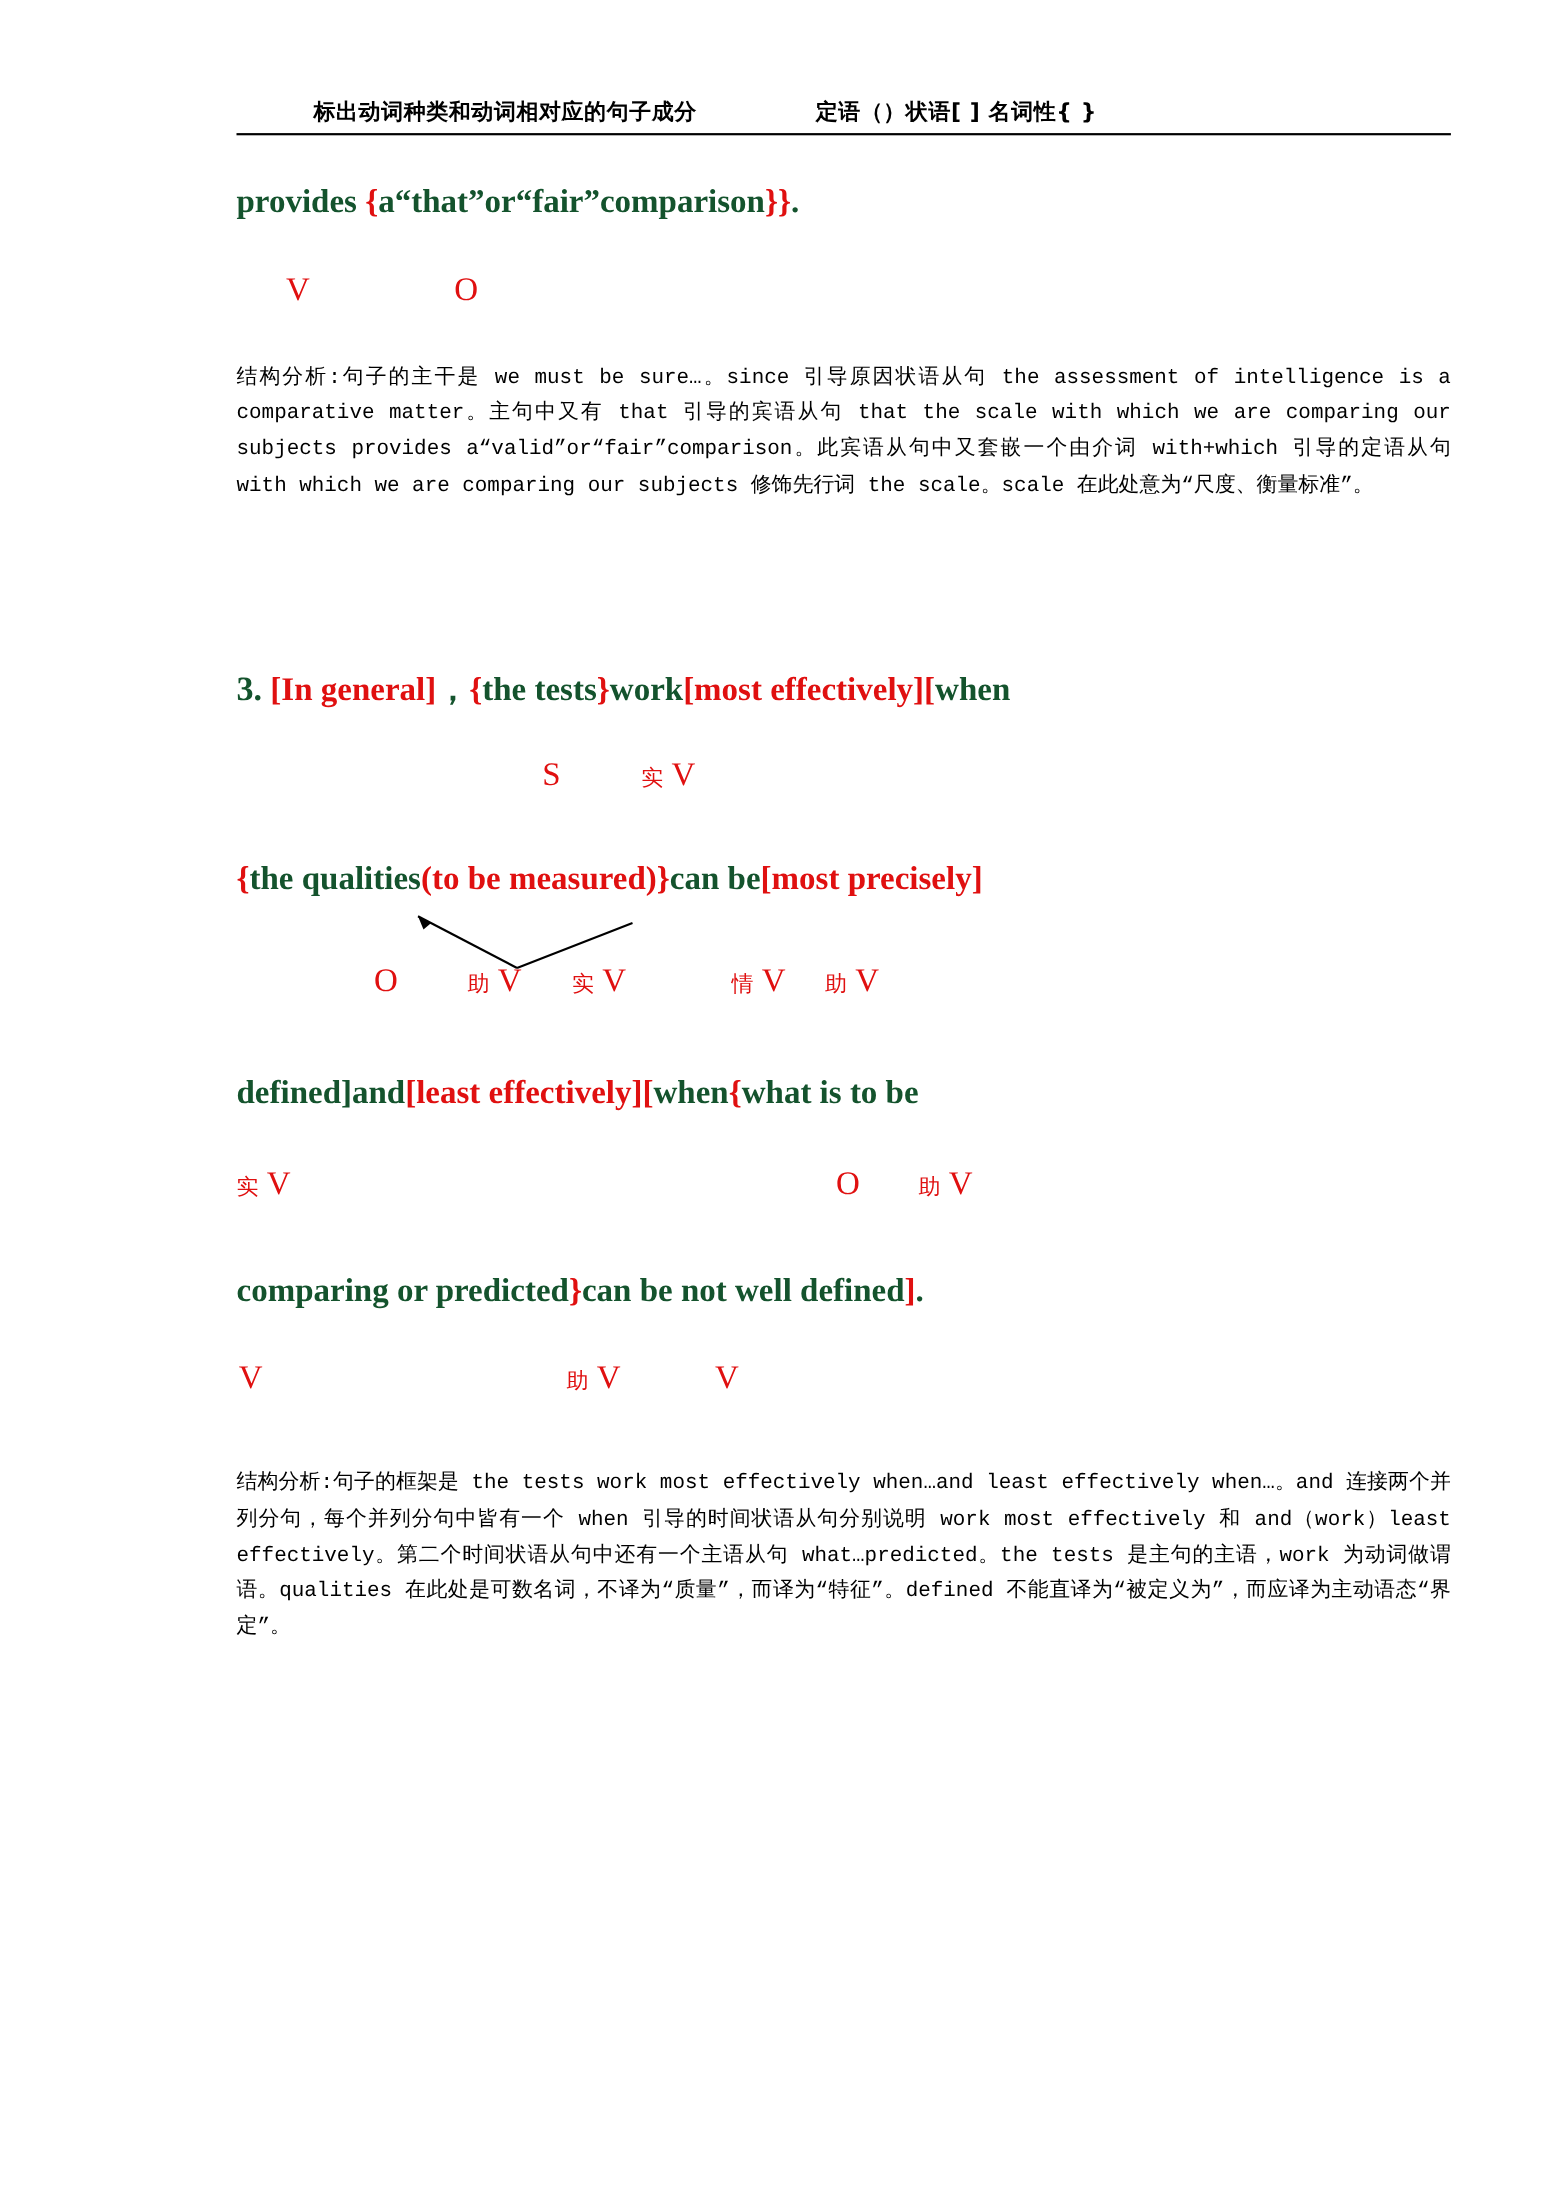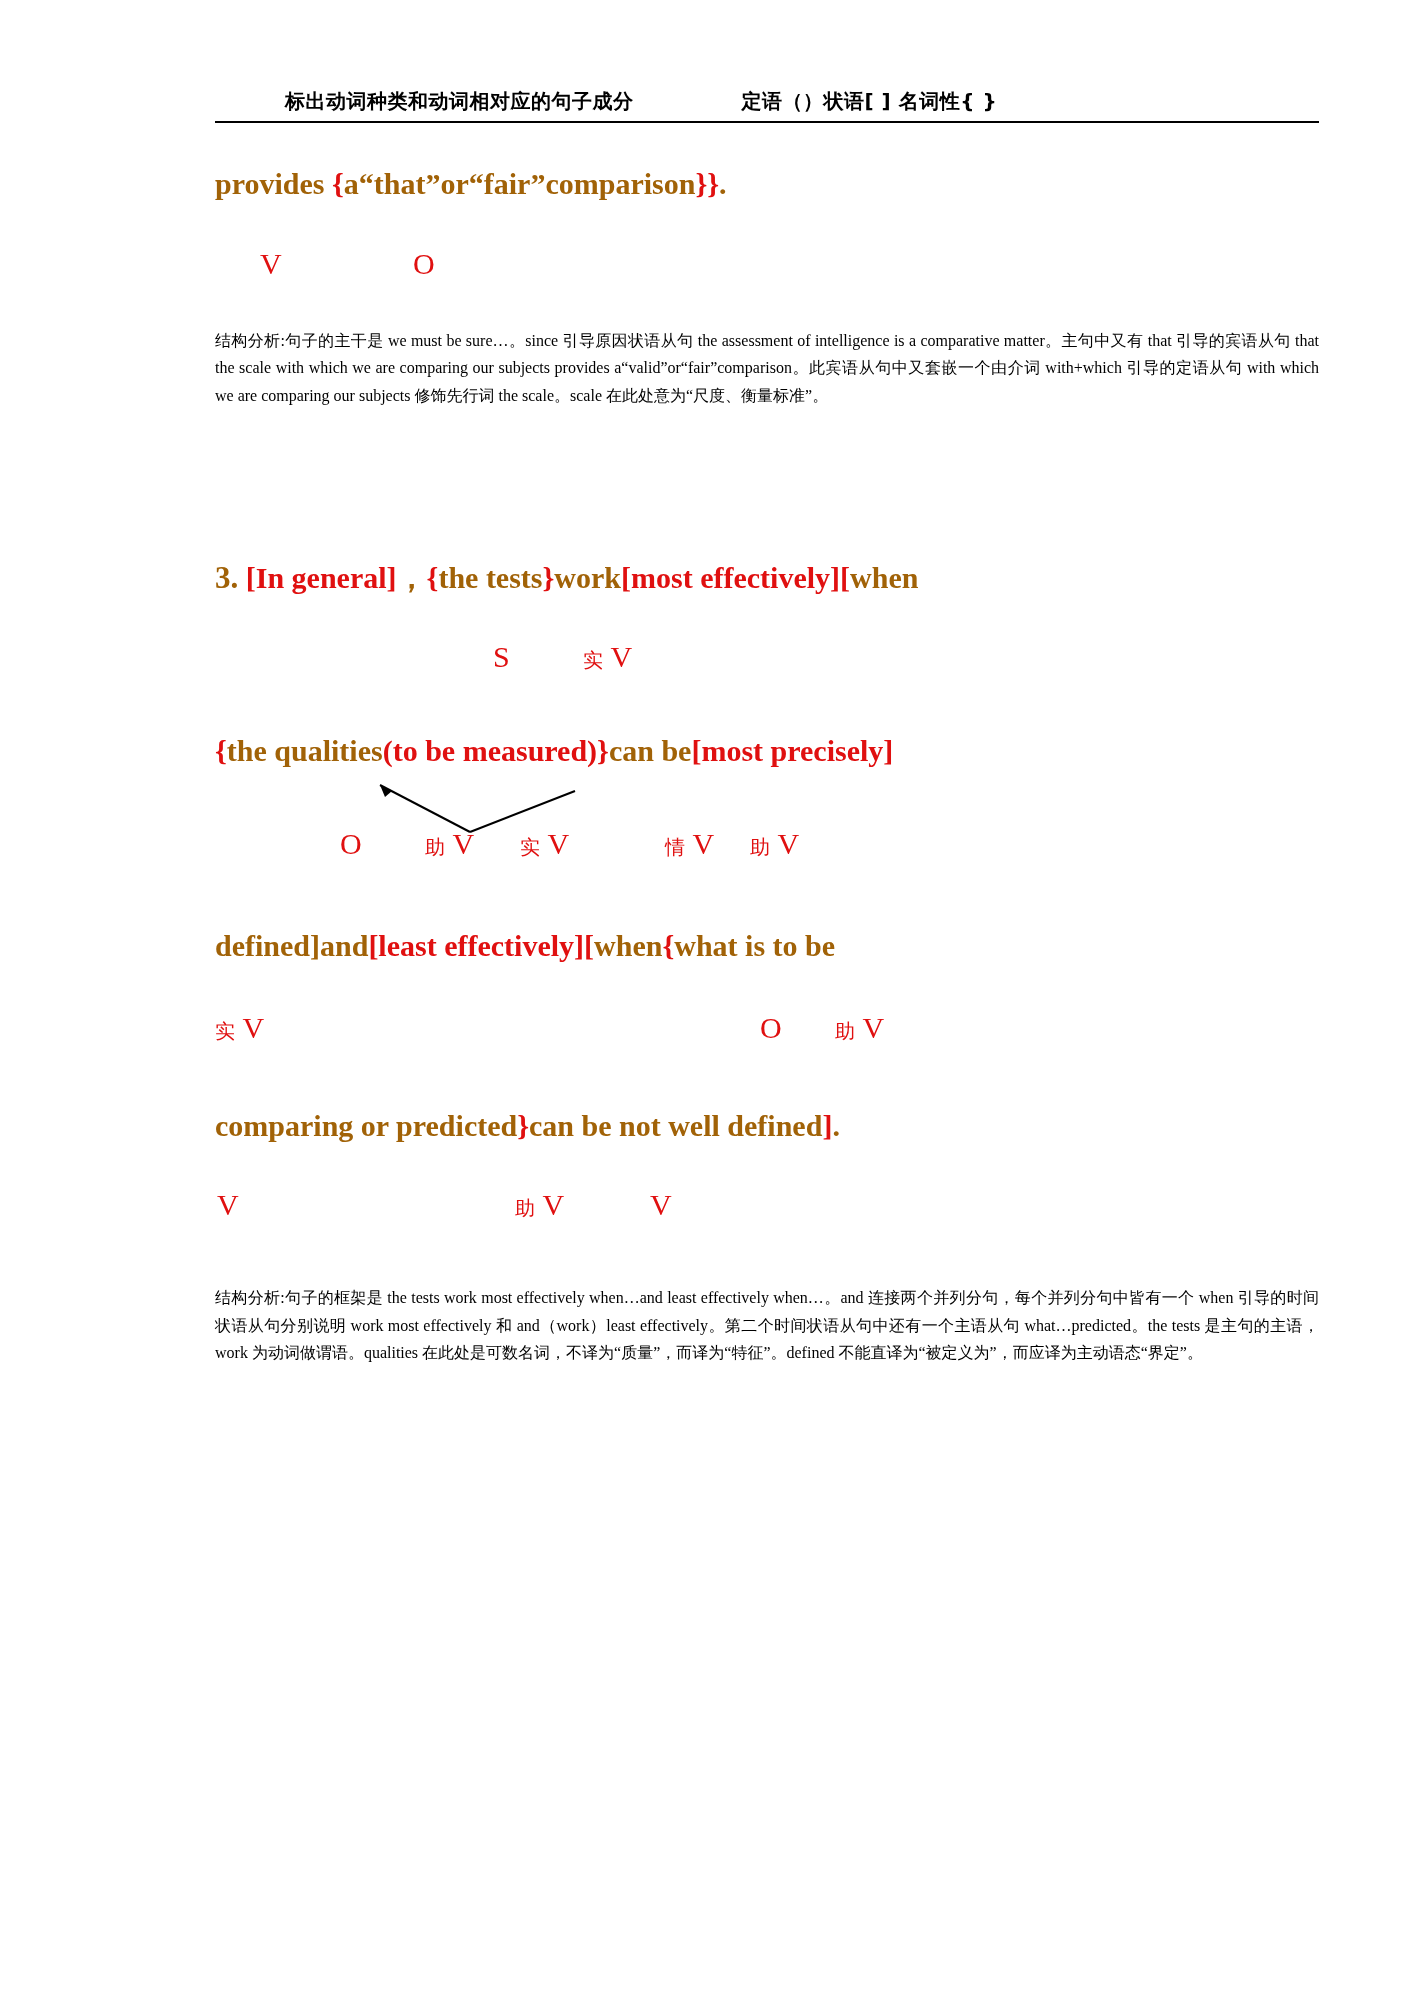--- a/index.html
+++ b/index.html
@@ -47,43 +47,43 @@
     position: relative;
   }
   .sent-line {
     font-size: 30px;
     font-weight: bold;
     line-height: 1.25;
     letter-spacing: 0px;
     margin: 0;
   }
   .red { color: #e01010; }
-  .black { color: #a16207; }
+  .black { color: #14532d; }
   .u { text-decoration-thickness: 2px; }
   .marker-row {
     color: #e01010;
     font-size: 30px;
     font-weight: normal;
     position: relative;
     height: 44px;
     margin: 0;
   }
   .marker {
     position: absolute;
     white-space: nowrap;
     font-family: "Liberation Serif", serif;
   }
   .marker .cn {
     font-size: 20px;
     font-family: "DejaVu Sans", sans-serif;
   }
   .analysis {
-    font-size: 16px;
+    font-size: 19px;
     line-height: 1.72;
-    font-family: Liberation Serif, serif;
+    font-family: Liberation Mono, monospace;
     text-align: justify;
     margin: 0;
   }
   .spacer-lg { height: 150px; }
   .num {
     font-size: 31px;
     font-weight: bold;
   }
   .arrows {
     position: absolute;

